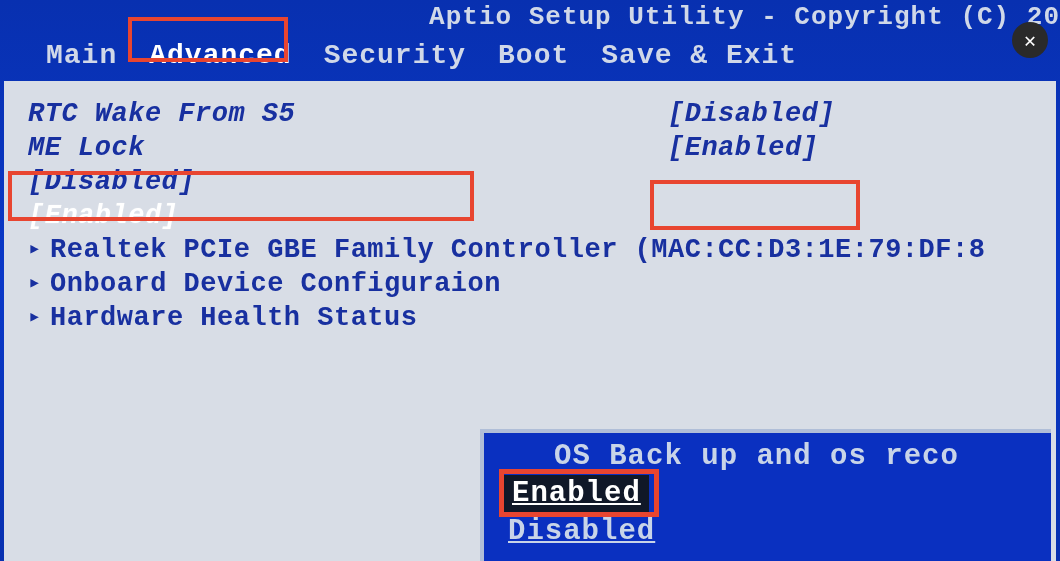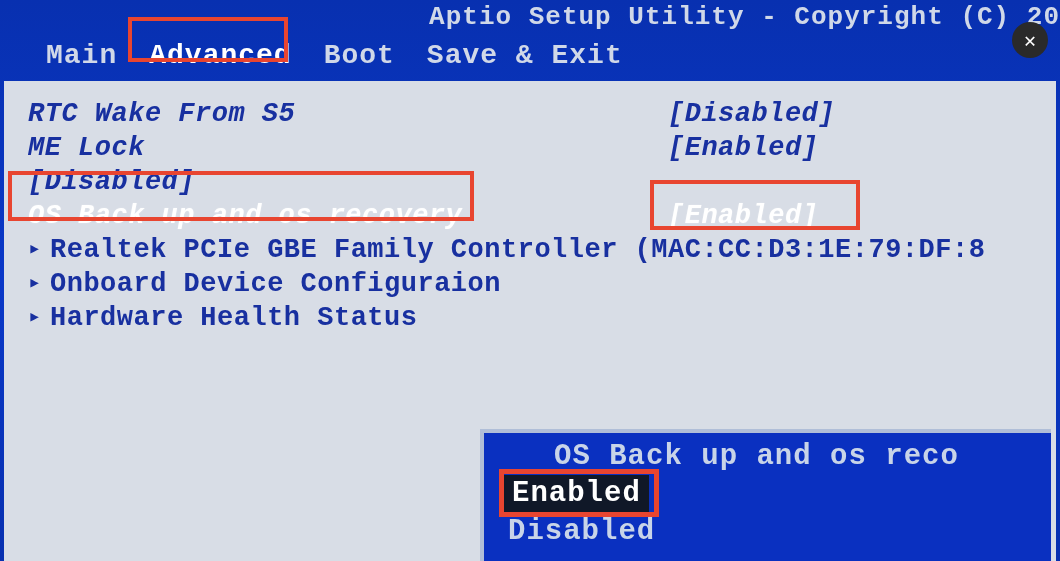--- a/index.html
+++ b/index.html
@@ -127,20 +127,21 @@
       letter-spacing: 1px;
     }
     .popup-title {
       white-space: nowrap;
       padding-left: 50px;
       line-height: 36px;
     }
     .popup-option {
       line-height: 38px;
       padding: 0 4px;
+      text-decoration: underline;
     }
     .popup-option.selected {
       background: #101828;
       color: #ffffff;
       display: inline-block;
       padding: 0 8px;
     }
     .highlight-box-popup {
       position: absolute;
       border: 5px solid #e84530;
@@ -169,38 +170,38 @@
   </style>
 </head>
 <body>
 
 <div class="bios-screen">
   <div class="title-bar">Aptio Setup Utility - Copyright (C) 20</div>
 
   <div class="menu-bar">
     <span class="menu-item">Main</span>
     <span class="menu-item active">Advanced</span>
+    <span class="menu-item">Security</span>
     <span class="menu-item">Boot</span>
     <span class="menu-item">Save &amp; Exit</span>
   </div>
 
   <div class="content-area">
     <div class="setting-row">
       <span class="setting-label">RTC Wake From S5</span>
       <span class="setting-value">[Disabled]</span>
     </div>
     <div class="setting-row">
       <span class="setting-label">ME Lock</span>
       <span class="setting-value">[Enabled]</span>
     </div>
     <div class="setting-row">
       <span class="setting-value">[Disabled]</span>
     </div>
     <div class="setting-row selected">
-      <span class="setting-label">OS Back up and os recovery</span>
       <span class="setting-value">[Enabled]</span>
     </div>
     <div class="submenu-row">
       <span class="arrow-icon">▸</span>
       <span>Realtek PCIe GBE Family Controller (MAC:CC:D3:1E:79:DF:8</span>
     </div>
     <div class="submenu-row">
       <span class="arrow-icon">▸</span>
       <span>Onboard Device Configuraion</span>
     </div>

